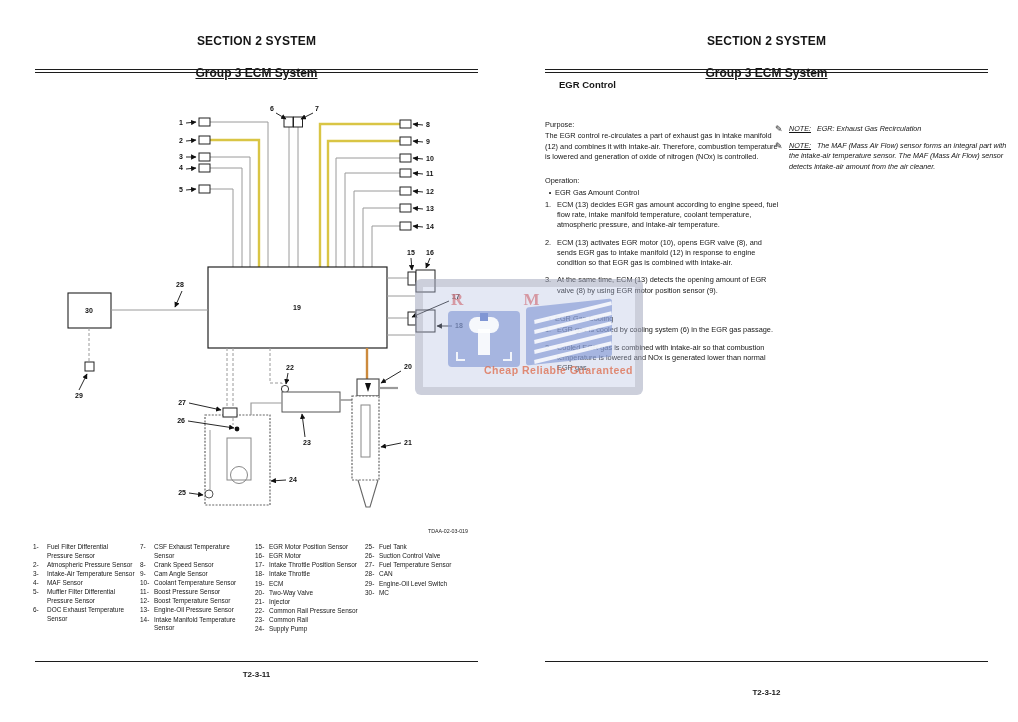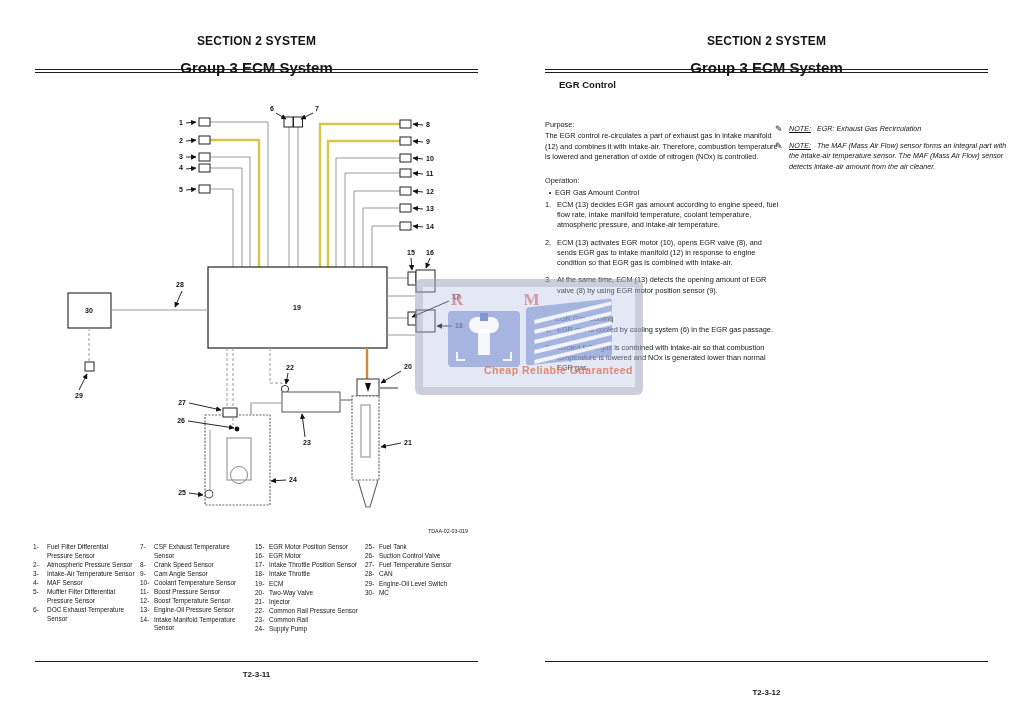--- a/index.html
+++ b/index.html
@@ -6,21 +6,21 @@
   body{
     width:1018px;height:722px;position:relative;background:#ffffff;
     font-family:"Liberation Sans","DejaVu Sans",sans-serif;color:#161616;
     overflow:hidden;
   }
   .abs{position:absolute;}
 
   
   .page-hdr{text-align:center;}
   .page-hdr .t1{font-size:12px;font-weight:bold;letter-spacing:.2px;}
-  .page-hdr .t2{font-size:15px;font-weight:bold;margin-top:11px;}
+  .page-hdr .t2{font-size:12px;font-weight:bold;margin-top:18px;text-decoration:underline;}
   .dbl-rule{height:2px;border-top:1.4px solid #1c1c1c;border-bottom:1px solid #1c1c1c;}
   .ftr-rule{border-top:1.2px solid #1c1c1c;height:0;}
   .ftr-txt{text-align:center;font-size:8px;font-weight:bold;}
 
   
   .heading{font-size:9.5px;font-weight:bold;}
   .body-col{font-size:7.35px;line-height:1.4;margin-top:24px;}
   .lbl{margin:0 0 1px 0;}
   .para{margin:0 0 14px 0;}
   .bullet-row{display:flex;margin:2px 0 1px 0;}

